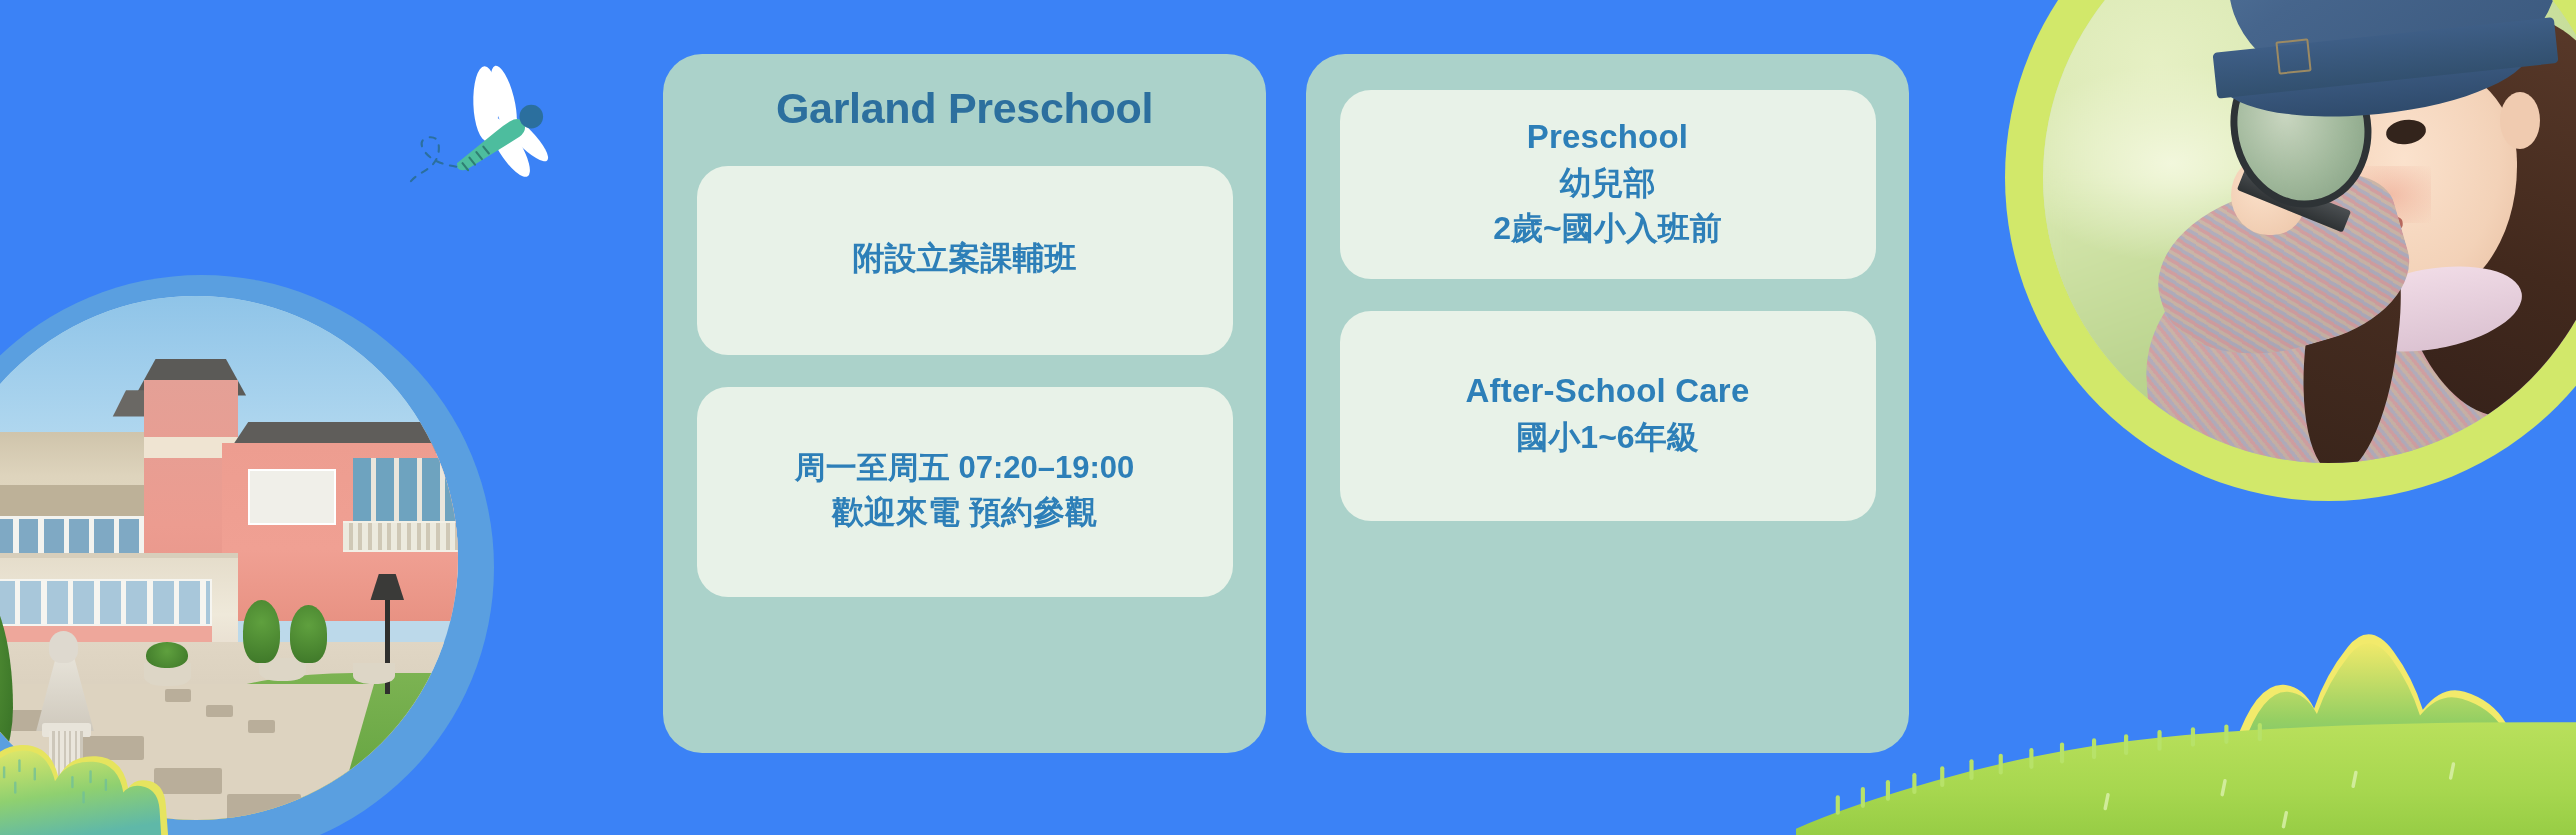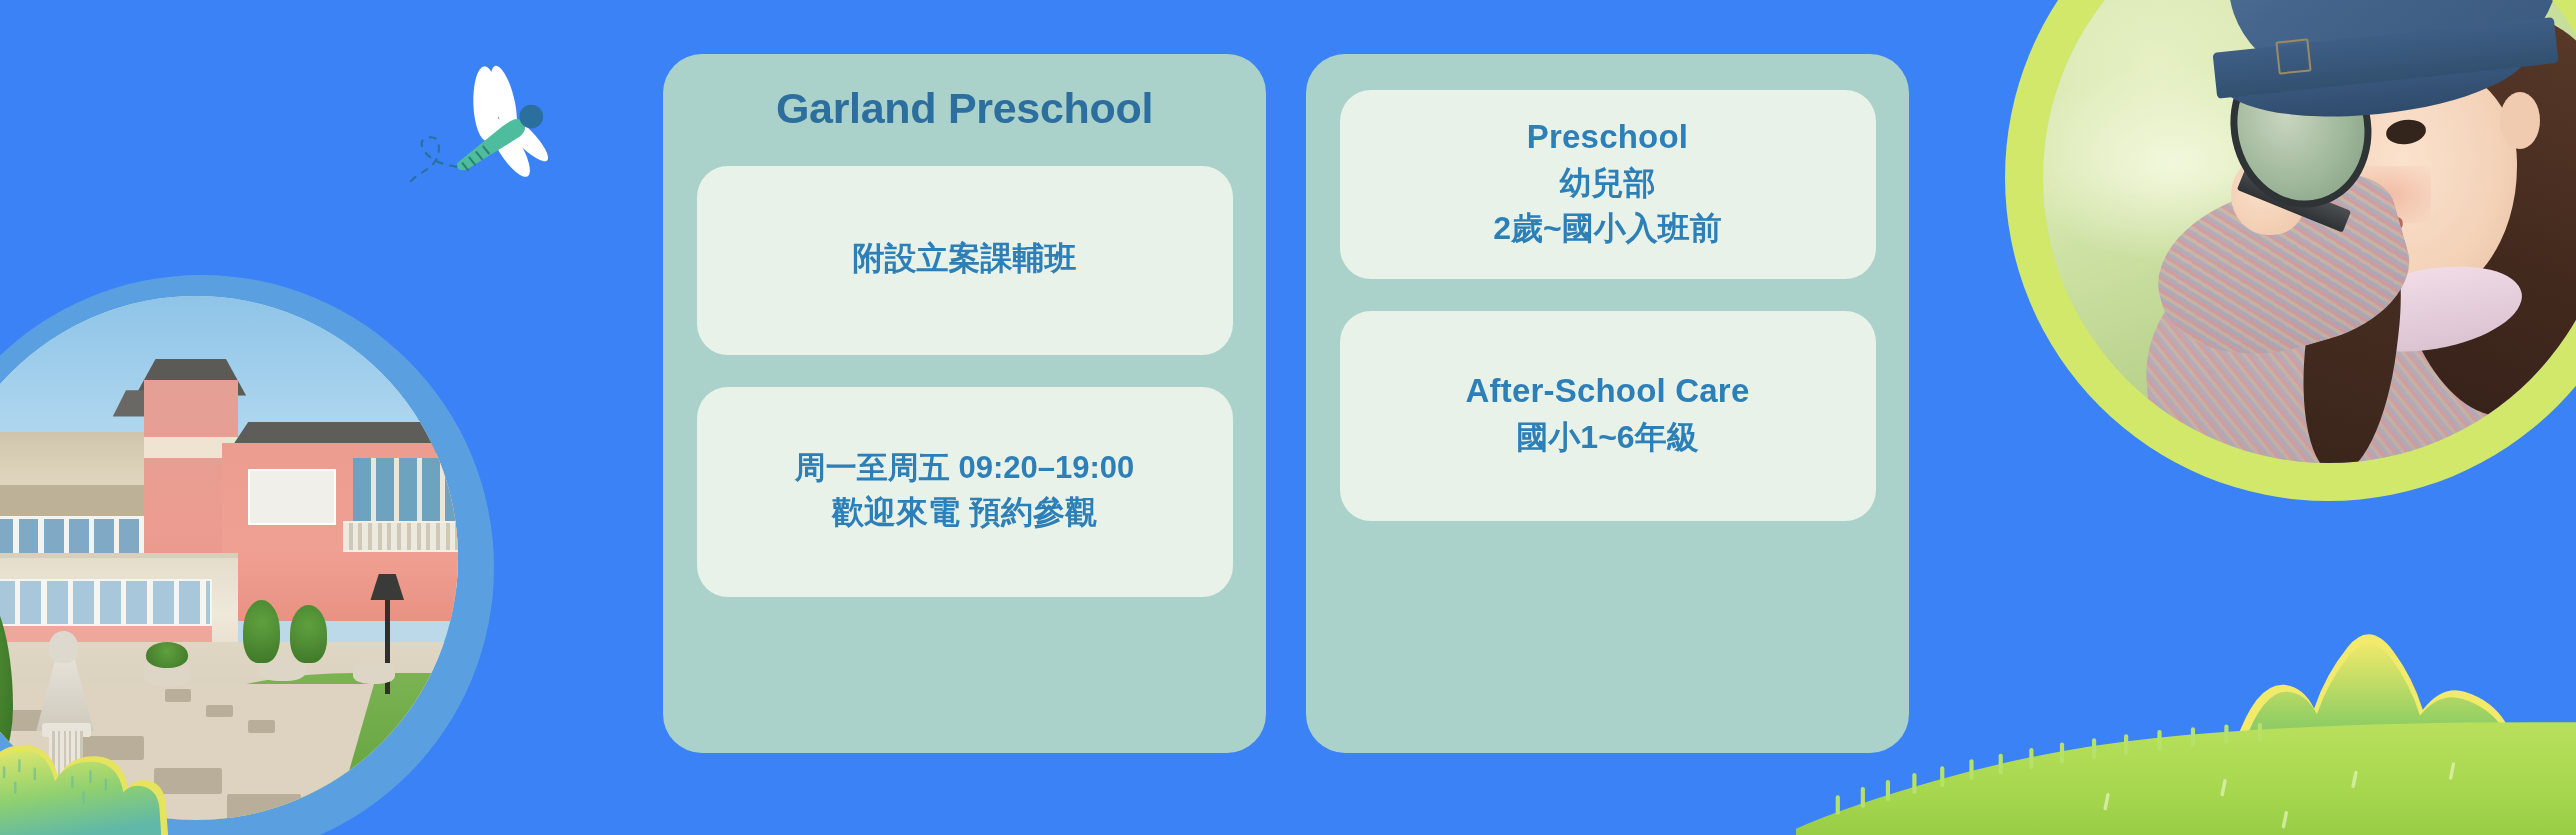--- a/index.html
+++ b/index.html
@@ -669,21 +669,21 @@
   <div class="panels">
 
     <div class="panel">
       <div class="panel-title">Garland Preschool</div>
 
       <div class="card first">
         <div class="card-line">附設立案課輔班</div>
       </div>
 
       <div class="card second">
-        <div class="card-line hours">周一至周五 09:20–19:00</div>
+        <div class="card-line hours">周一至周五 07:20–19:00</div>
         <div class="card-line">歡迎來電 預約參觀</div>
       </div>
     </div>
 
     <div class="panel">
 
       <div class="card first">
         <div class="card-line latin">Preschool</div>
         <div class="card-line">幼兒部</div>
         <div class="card-line">2歲~國小入班前</div>

